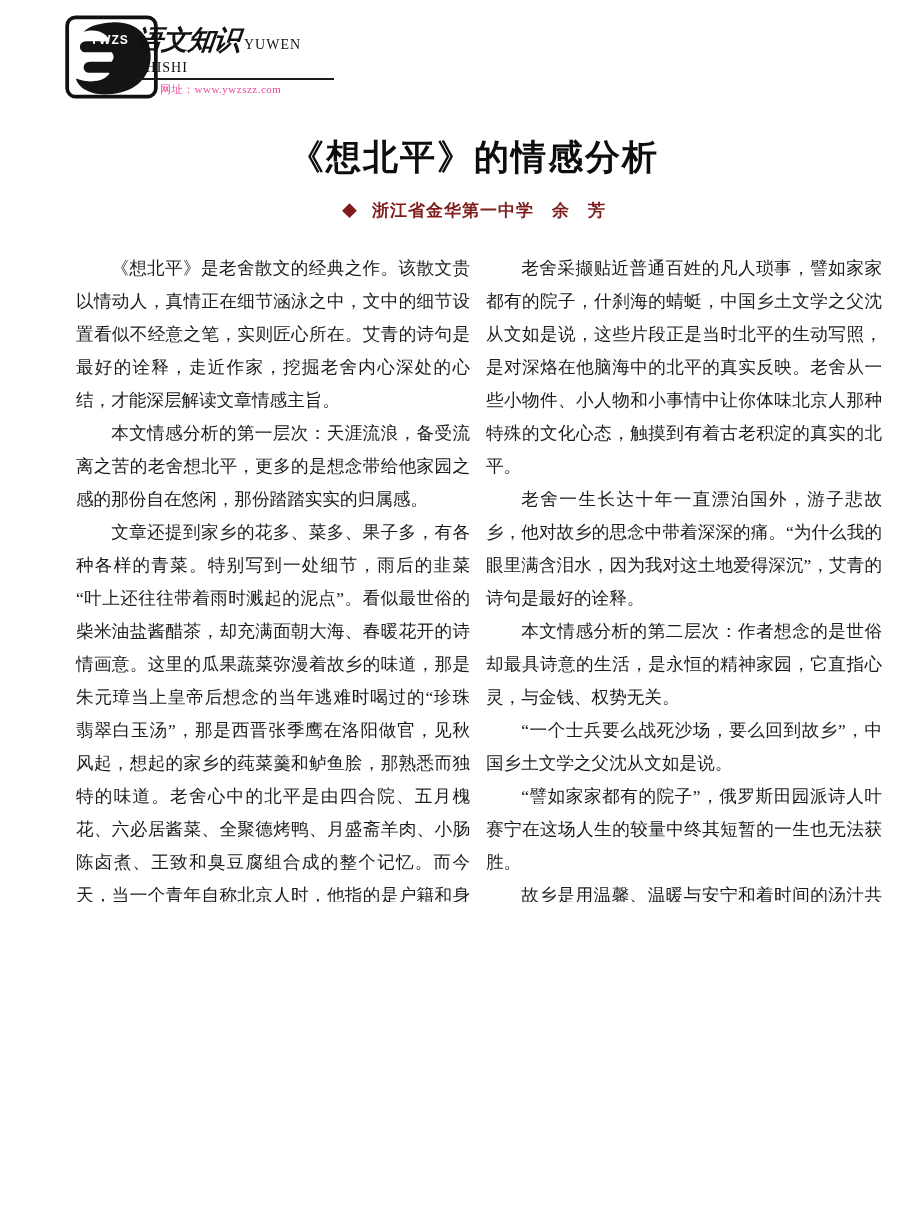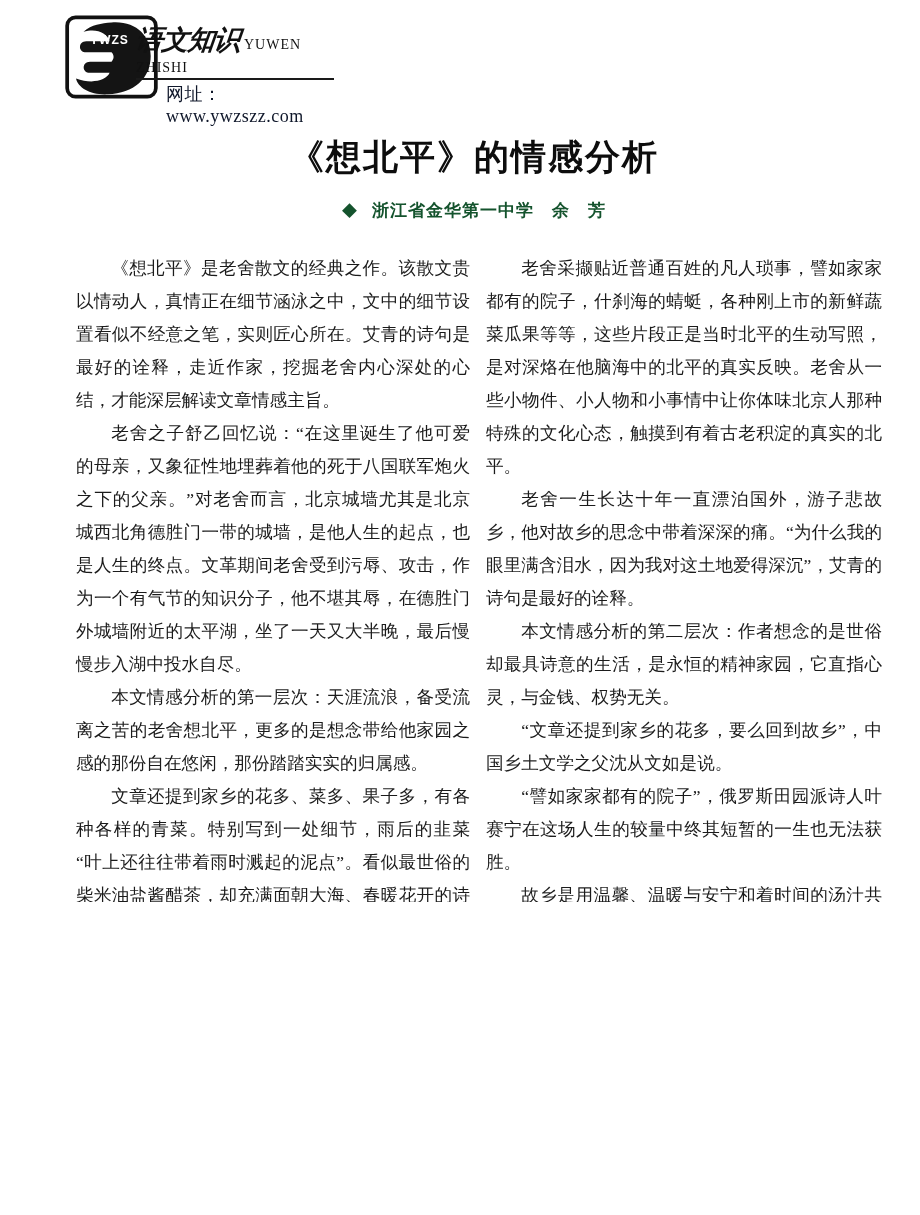--- a/index.html
+++ b/index.html
@@ -29,36 +29,36 @@
   .brand-en{
     font-family:"Liberation Serif", serif;
     font-size:14px;letter-spacing:1px;color:#111;
     margin-left:4px;
   }
   .brand-rule{
     height:0;border-bottom:2px solid #1a1a1a;
     margin-top:2px;width:198px;
   }
   .brand-url{
-    font-size:18px;color:#0f172a;margin-top:2px;margin-left:30px;
+    font-size:11px;color:#ec4899;margin-top:2px;margin-left:24px;
     letter-spacing:0.5px;
   }
   
   .article-title{
     position:absolute;left:64px;top:134px;width:820px;
     text-align:center;
     font-family:Liberation Serif, serif;
     font-weight:bold;font-size:35px;letter-spacing:2px;
     color:#0d0d0d;
   }
   .byline{
     position:absolute;left:64px;top:199px;width:820px;
     text-align:center;
     font-family:"Liberation Sans", sans-serif;
-    font-weight:bold;font-size:17px;color:#14532d;
+    font-weight:bold;font-size:17px;color:#7f1d1d;
     letter-spacing:1px;
   }
   .byline .diamond{margin-right:14px;font-size:15px;}
   
   .col{position:absolute;top:252px;}
   #col-left{left:76px;width:394px;}
   #col-right{left:486px;width:396px;}
   .col p{
     margin:0;
     text-indent:2em;
@@ -99,30 +99,29 @@
     <div class="brand-url">网址：www.ywzszz.com</div>
   </div>
 
   <div class="article-title">《想北平》的情感分析</div>
   <div class="byline">
     <span class="diamond">◆</span><span>浙江省金华第一中学　余　芳</span>
   </div>
 
   <div class="col" id="col-left">
     <p>《想北平》是老舍散文的经典之作。该散文贵以情动人，真情正在细节涵泳之中，文中的细节设置看似不经意之笔，实则匠心所在。艾青的诗句是最好的诠释，走近作家，挖掘老舍内心深处的心结，才能深层解读文章情感主旨。</p>
-    <p>老舍之子舒乙回忆说：“在这里诞生了他可爱的母亲，又象征性地埋葬着他的死于八国联军炮火之下的父亲。”对老舍而言，北京城墙尤其是北京城西北角德胜门一带的城墙，是他人生的起点，也是人生的终点。文革期间老舍受到污辱、攻击，作为一个有气节的知识分子，他不堪其辱，在德胜门外城墙附近的太平湖，坐了一天又大半晚，最后慢慢步入湖中投水自尽。</p>
     <p>本文情感分析的第一层次：天涯流浪，备受流离之苦的老舍想北平，更多的是想念带给他家园之感的那份自在悠闲，那份踏踏实实的归属感。</p>
     <p>文章还提到家乡的花多、菜多、果子多，有各种各样的青菜。特别写到一处细节，雨后的韭菜“叶上还往往带着雨时溅起的泥点”。看似最世俗的柴米油盐酱醋茶，却充满面朝大海、春暖花开的诗情画意。这里的瓜果蔬菜弥漫着故乡的味道，那是朱元璋当上皇帝后想念的当年逃难时喝过的“珍珠翡翠白玉汤”，那是西晋张季鹰在洛阳做官，见秋风起，想起的家乡的莼菜羹和鲈鱼脍，那熟悉而独特的味道。老舍心中的北平是由四合院、五月槐花、六必居酱菜、全聚德烤鸭、月盛斋羊肉、小肠陈卤煮、王致和臭豆腐组合成的整个记忆。而今天，当一个青年自称北京人时，他指的是户籍和身份证，联想的也不外乎“房屋”“产权”“住址”等信息，两者有全然不同的内涵。</p>
   </div>
 
   <div class="col" id="col-right">
-    <p>老舍采撷贴近普通百姓的凡人琐事，譬如家家都有的院子，什刹海的蜻蜓，各种刚上市的新鲜蔬菜瓜果等等，这些片段正是当时北平的生动写照，是对深烙在他脑海中的北平的真实反映。老舍从一些小物件、小人物和小事情中让你体味北京人那种特殊的文化心态，触摸到有着古老积淀的真实的北平。</p>
+    <p>老舍采撷贴近普通百姓的凡人琐事，譬如家家都有的院子，什刹海的蜻蜓，中国乡土文学之父沈从文如是说，这些片段正是当时北平的生动写照，是对深烙在他脑海中的北平的真实反映。老舍从一些小物件、小人物和小事情中让你体味北京人那种特殊的文化心态，触摸到有着古老积淀的真实的北平。</p>
     <p>老舍一生长达十年一直漂泊国外，游子悲故乡，他对故乡的思念中带着深深的痛。“为什么我的眼里满含泪水，因为我对这土地爱得深沉”，艾青的诗句是最好的诠释。</p>
     <p>本文情感分析的第二层次：作者想念的是世俗却最具诗意的生活，是永恒的精神家园，它直指心灵，与金钱、权势无关。</p>
-    <p>“文章还提到家乡的花多，要么回到故乡”，中国乡土文学之父沈从文如是说。</p>
+    <p>“一个士兵要么战死沙场，要么回到故乡”，中国乡土文学之父沈从文如是说。</p>
     <p>“譬如家家都有的院子”，俄罗斯田园派诗人叶赛宁在这场人生的较量中终其短暂的一生也无法获胜。</p>
     <p>故乡是用温馨、温暖与安宁和着时间的汤汁共同煎煮出来的一种抽象的感觉，是人类的精神家园，心灵港湾。</p>
 
   </div>
 
   <div class="page-num-box">54</div>
   <div class="issue-info">2014 年第 1 期（总第 287 期）</div>
 
 </div>
 

